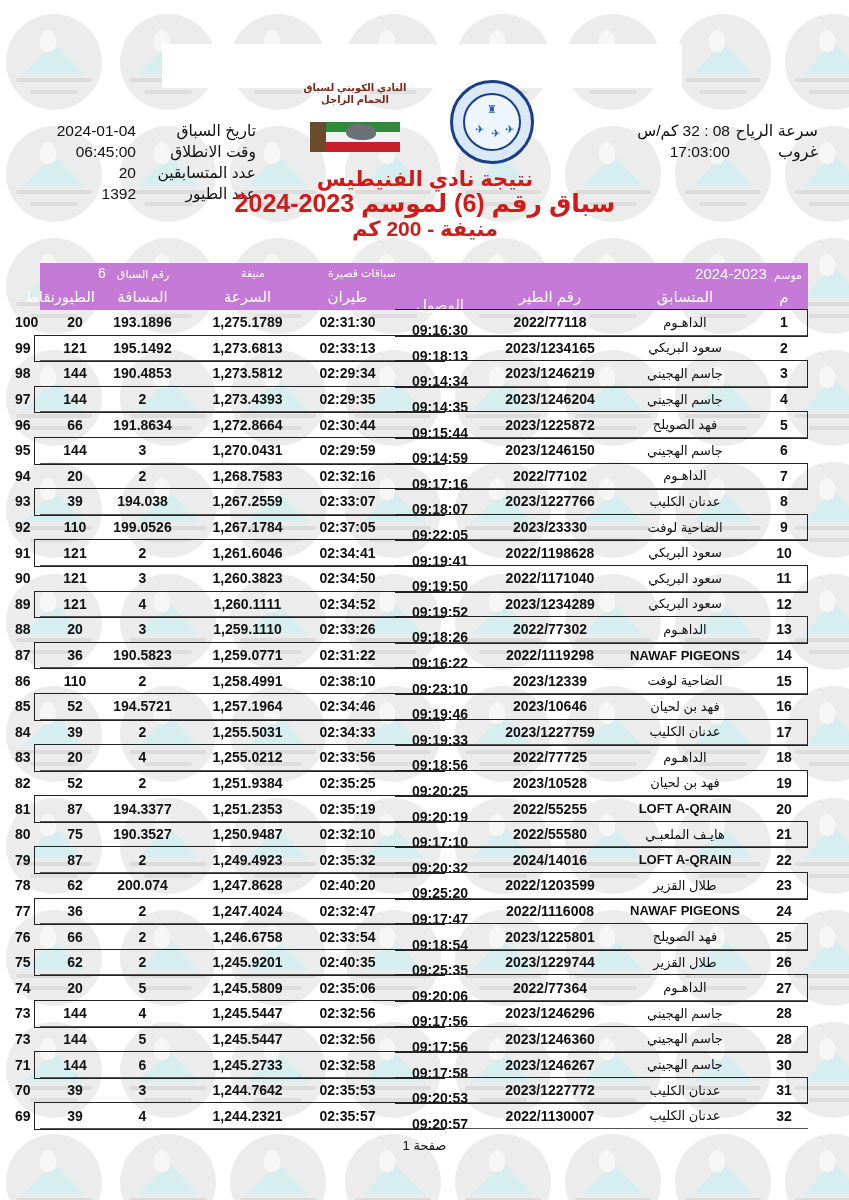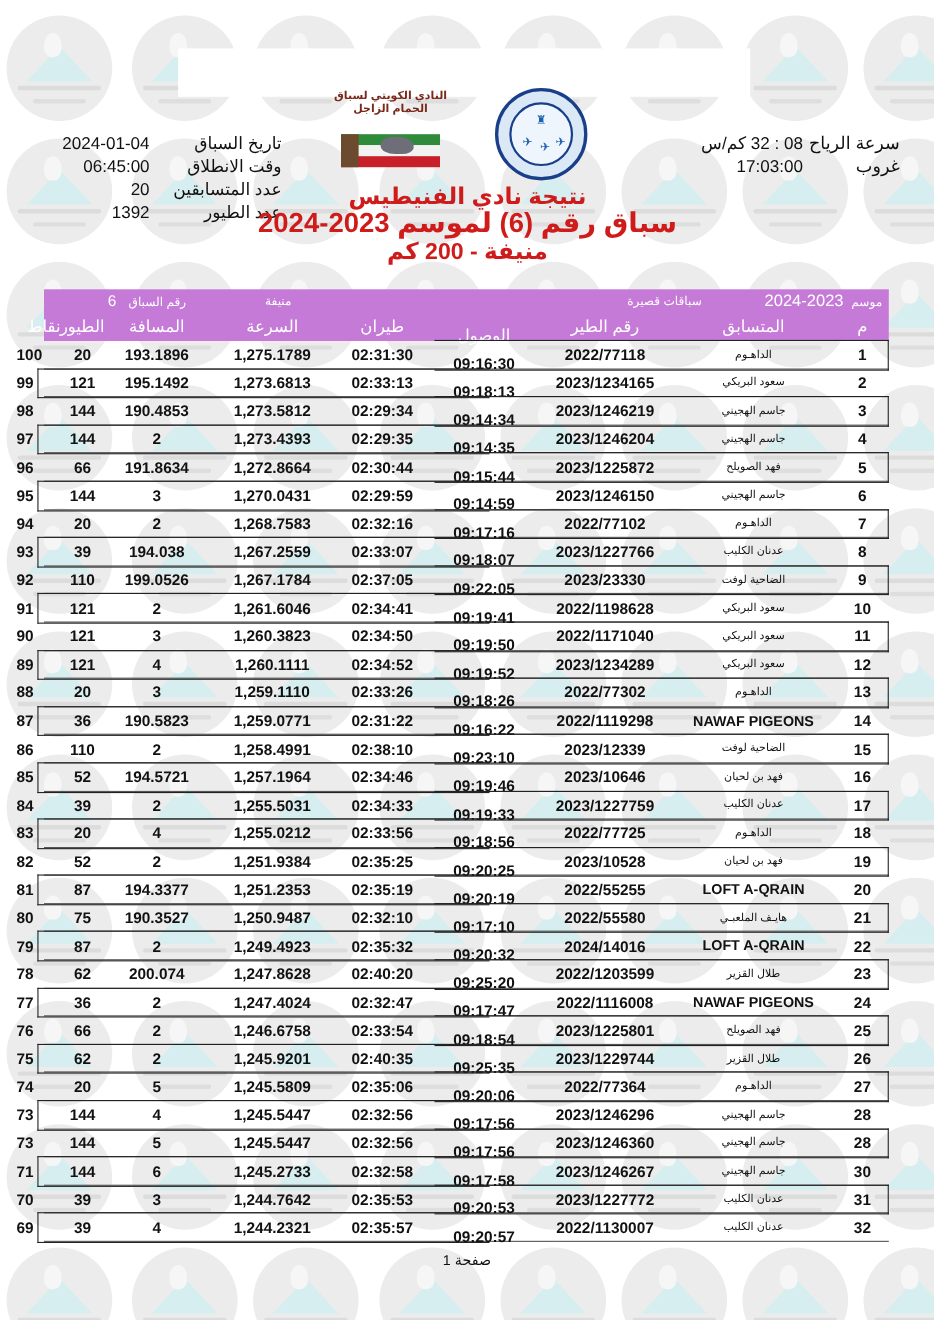--- a/index.html
+++ b/index.html
@@ -46,40 +46,40 @@
   .titles .t1 { font-size: 21px; line-height: 22px; }
   .titles .t2 { font-size: 25px; line-height: 27px; }
   .titles .t3 { font-size: 21px; line-height: 24px; }
 
   
   .tbl { position: absolute; left: 40px; top: 263px; width: 768px; }
   .thead { background: #c67ad8; color: #ffffff; direction: rtl; }
   .thead .sub { display: flex; height: 20px; align-items: center; font-size: 11px; }
   .thead .sub .season { width: 170px; padding-right: 6px; }
   .thead .sub .season .yr { font-size: 15px; margin-right: 4px; }
-  .thead .sub .cat { width: 310px; text-align: right; }
+  .thead .sub .cat { width: 310px; text-align: left; }
   .thead .sub .loc { width: 150px; text-align: center; }
   .thead .sub .raceno { width: 138px; text-align: left; padding-left: 58px; }
   .thead .sub .raceno .n { font-size: 14px; margin-right: 8px; }
   .thead .cols { display: flex; height: 27px; align-items: center; font-size: 15px; }
   .c-rank { width: 48px; text-align: center; }
   .c-name { width: 150px; text-align: center; }
   .c-ring { width: 120px; text-align: center; }
   .c-arr { width: 100px; text-align: center; margin-top: 16px; }
   .c-fly { width: 85px; text-align: center; }
   .c-spd { width: 115px; text-align: center; }
   .c-dist { width: 95px; text-align: center; }
   .c-birds { width: 40px; text-align: center; }
   .c-pts { width: 15px; text-align: center; }
 
   .tbody { direction: rtl; }
   .tr { position: relative; display: flex; height: 25.6px; align-items: center; font-size: 14px; font-weight: bold; border-bottom: 1px solid #555; }
   .tr.boxR::after { content: ""; position: absolute; right: 0; top: -1px; width: 412px; height: 25.6px; border: 1.5px solid #222; border-left: none; pointer-events: none; }
   .tr.boxL::before { content: ""; position: absolute; left: -6px; top: -1px; width: 410px; height: 25.6px; border: 1.5px solid #222; border-right: none; pointer-events: none; }
-  .tr .c-name { font-size: 10px; font-weight: normal; }
+  .tr .c-name { font-size: 13px; font-weight: normal; }
   .tr .c-name.latin { font-size: 13px; font-weight: bold; }
   .tr .c-pts { width: 40px; text-align: left; direction: ltr; padding-left: 0; margin-left: -25px; }
   .tr .c-ring, .tr .c-arr, .tr .c-fly, .tr .c-spd, .tr .c-dist, .tr .c-birds, .tr .c-pts { direction: ltr; }
 
   .footer { position: absolute; left: 0; top: 1138px; width: 849px; text-align: center; font-size: 13px; direction: rtl; }
 </style>
 </head>
 <body>
 
 <div class="wm-layer" id="wm-layer">

